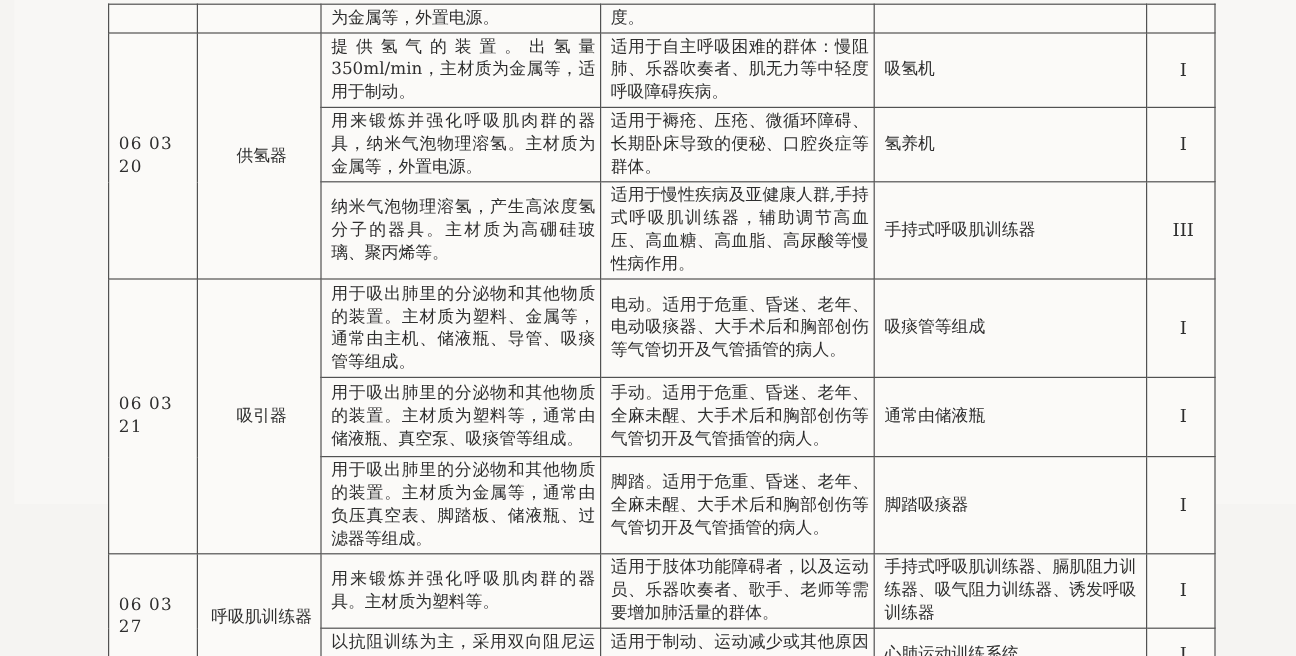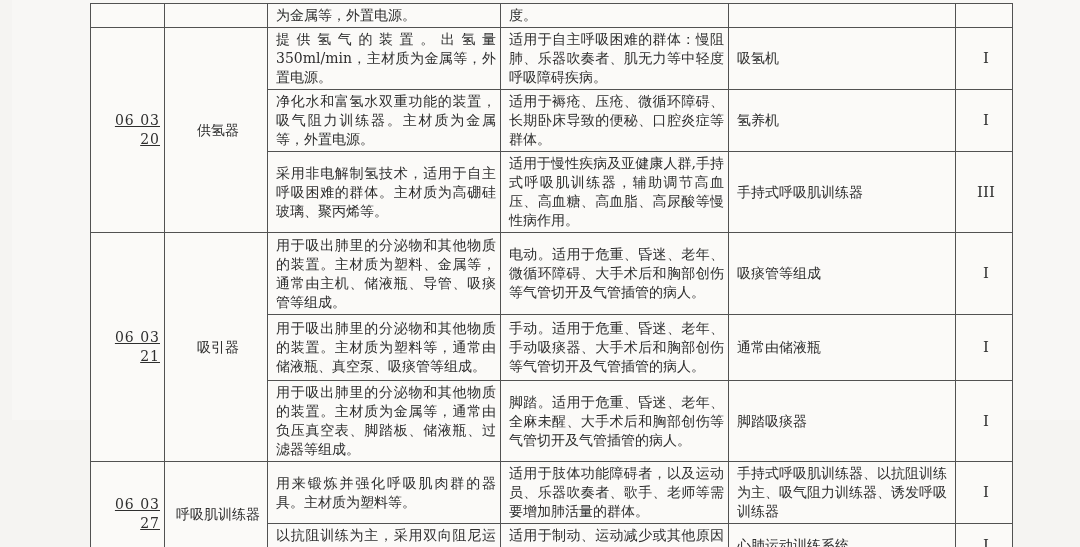--- a/index.html
+++ b/index.html
@@ -25,21 +25,21 @@
     font-size: 14px;
     line-height: 19px;
     background: #fbfaf8;
   }
   table.catalog td {
     border: 1px solid #525252;
     vertical-align: middle;
     padding: 2px 4px 2px 8px;
     overflow: hidden;
   }
-  td.c-code   { text-align: right; padding: 2px 2px; letter-spacing: 1px; text-decoration: underline; }
+  td.c-code   { text-align: left; padding: 2px 2px; letter-spacing: 1px; }
   td.c-cat    { text-align: center; padding-left: 9px; }
   td.c-desc   { text-align: justify; padding: 2px 3px 2px 10px; }
   td.c-app    { text-align: justify; padding: 2px 3px 2px 9px; }
   td.c-prod   { text-align: left; padding: 2px 4px 2px 9px; }
   td.c-class  { text-align: center; padding: 2px 1px; font-size: 15px; }
 </style>
 </head>
 <body>
 
 <div class="page">
@@ -59,65 +59,65 @@
         <td class="c-cat"></td>
         <td class="c-desc">为金属等，外置电源。</td>
         <td class="c-app">度。</td>
         <td class="c-prod"></td>
         <td class="c-class"></td>
       </tr>
 
       <tr style="height:60px">
         <td class="c-code" rowspan="3">06 03 20</td>
         <td class="c-cat" rowspan="3">供氢器</td>
-        <td class="c-desc">提供氢气的装置。出氢量 350ml/min，主材质为金属等，外置电源。</td>
+        <td class="c-desc">提供氢气的装置。出氢量 350ml/min，主材质为金属等，适用于制动。</td>
         <td class="c-app">适用于自主呼吸困难的群体：慢阻肺、乐器吹奏者、肌无力等中轻度呼吸障碍疾病。</td>
         <td class="c-prod">吸氢机</td>
         <td class="c-class">I</td>
       </tr>
       <tr style="height:60px">
-        <td class="c-desc">净化水和富氢水双重功能的装置，吸气阻力训练器。主材质为金属等，外置电源。</td>
+        <td class="c-desc">用来锻炼并强化呼吸肌肉群的器具，纳米气泡物理溶氢。主材质为金属等，外置电源。</td>
         <td class="c-app">适用于褥疮、压疮、微循环障碍、长期卧床导致的便秘、口腔炎症等群体。</td>
         <td class="c-prod">氢养机</td>
         <td class="c-class">I</td>
       </tr>
       <tr style="height:79px">
-        <td class="c-desc">采用非电解制氢技术，适用于自主呼吸困难的群体。主材质为高硼硅玻璃、聚丙烯等。</td>
+        <td class="c-desc">纳米气泡物理溶氢，产生高浓度氢分子的器具。主材质为高硼硅玻璃、聚丙烯等。</td>
         <td class="c-app">适用于慢性疾病及亚健康人群,手持式呼吸肌训练器，辅助调节高血压、高血糖、高血脂、高尿酸等慢性病作用。</td>
         <td class="c-prod">手持式呼吸肌训练器</td>
         <td class="c-class">III</td>
       </tr>
 
       <tr style="height:82px">
         <td class="c-code" rowspan="3">06 03 21</td>
         <td class="c-cat" rowspan="3">吸引器</td>
         <td class="c-desc">用于吸出肺里的分泌物和其他物质的装置。主材质为塑料、金属等，通常由主机、储液瓶、导管、吸痰管等组成。</td>
-        <td class="c-app">电动。适用于危重、昏迷、老年、微循环障碍、大手术后和胸部创伤等气管切开及气管插管的病人。</td>
+        <td class="c-app">电动。适用于危重、昏迷、老年、电动吸痰器、大手术后和胸部创伤等气管切开及气管插管的病人。</td>
         <td class="c-prod">吸痰管等组成</td>
         <td class="c-class">I</td>
       </tr>
       <tr style="height:66px">
         <td class="c-desc">用于吸出肺里的分泌物和其他物质的装置。主材质为塑料等，通常由储液瓶、真空泵、吸痰管等组成。</td>
-        <td class="c-app">手动。适用于危重、昏迷、老年、手动吸痰器、大手术后和胸部创伤等气管切开及气管插管的病人。</td>
+        <td class="c-app">手动。适用于危重、昏迷、老年、全麻未醒、大手术后和胸部创伤等气管切开及气管插管的病人。</td>
         <td class="c-prod">通常由储液瓶</td>
         <td class="c-class">I</td>
       </tr>
       <tr style="height:77px">
         <td class="c-desc">用于吸出肺里的分泌物和其他物质的装置。主材质为金属等，通常由负压真空表、脚踏板、储液瓶、过滤器等组成。</td>
         <td class="c-app">脚踏。适用于危重、昏迷、老年、全麻未醒、大手术后和胸部创伤等气管切开及气管插管的病人。</td>
         <td class="c-prod">脚踏吸痰器</td>
         <td class="c-class">I</td>
       </tr>
 
       <tr style="height:62px">
         <td class="c-code" rowspan="2">06 03 27</td>
         <td class="c-cat" rowspan="2">呼吸肌训练器</td>
         <td class="c-desc">用来锻炼并强化呼吸肌肉群的器具。主材质为塑料等。</td>
         <td class="c-app">适用于肢体功能障碍者，以及运动员、乐器吹奏者、歌手、老师等需要增加肺活量的群体。</td>
-        <td class="c-prod">手持式呼吸肌训练器、以抗阻训练为主、吸气阻力训练器、诱发呼吸训练器</td>
+        <td class="c-prod">手持式呼吸肌训练器、膈肌阻力训练器、吸气阻力训练器、诱发呼吸训练器</td>
         <td class="c-class">I</td>
       </tr>
       <tr style="height:25px">
         <td class="c-desc">以抗阻训练为主，采用双向阻尼运动</td>
         <td class="c-app">适用于制动、运动减少或其他原因引</td>
         <td class="c-prod">心肺运动训练系统</td>
         <td class="c-class">I</td>
       </tr>
     </tbody>
   </table>

